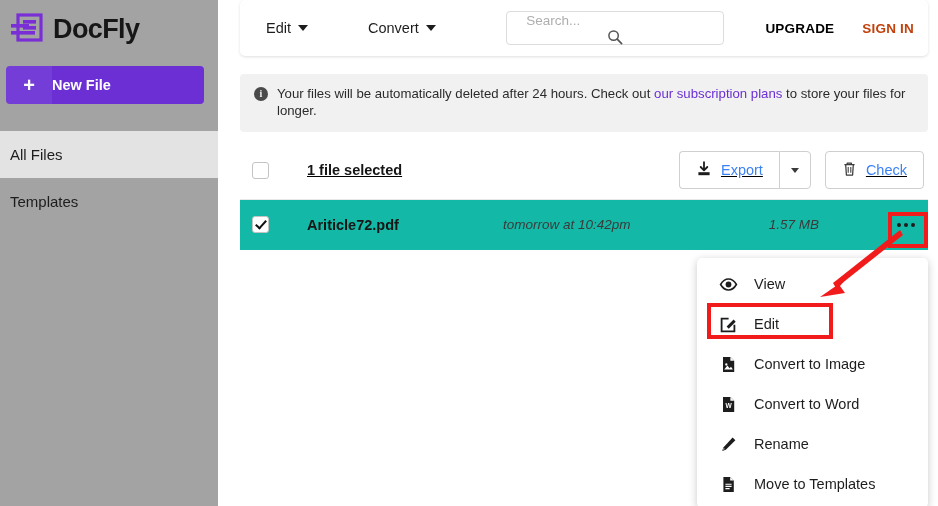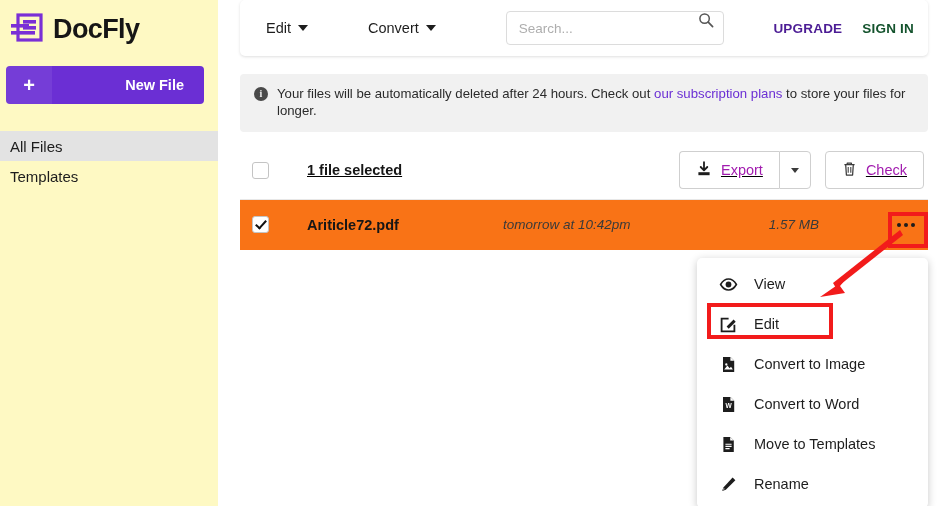--- a/index.html
+++ b/index.html
@@ -17,21 +17,21 @@
   .app {
     position: absolute;
     inset: 0;
     display: flex;
   }
 
   
   .sidebar {
     width: 218px;
     height: 506px;
-    background: #fef9c3;
+    background: #a3a3a3;
     flex: 0 0 218px;
     position: relative;
   }
   .brand {
     display: flex;
     align-items: center;
     gap: 9px;
     padding: 12px 0 0 10px;
     height: 46px;
     box-sizing: border-box;
@@ -76,29 +76,29 @@
     font-weight: bold;
     line-height: 1;
     background: rgba(255,255,255,0.07);
     align-self: stretch;
     display: flex;
     align-items: center;
     justify-content: center;
   }
   .newfile-label {
     flex: 1;
-    text-align: right;
+    text-align: left;
     padding-right: 20px;
     white-space: nowrap;
   }
   .nav {
     margin-top: 27px;
   }
   .nav-item {
-    height: 30px;
+    height: 47px;
     display: flex;
     align-items: center;
     padding-left: 10px;
     font-size: 15px;
     color: #1d1d1d;
     cursor: pointer;
     box-sizing: border-box;
   }
   .nav-item.active {
     background: #e3e3e3;
@@ -144,45 +144,47 @@
     border-top: 6px solid #1d1d1d;
     display: inline-block;
   }
   .search-wrap {
     margin-left: 66px;
     width: 218px;
     height: 34px;
     border: 1px solid #dcdcdc;
     border-radius: 4px;
     display: flex;
+    align-items: center;
     padding: 0 10px;
     box-sizing: border-box;
+    flex-direction: column;
   }
   .search-input {
     border: none;
     outline: none;
     flex: 1;
     font-size: 13.5px;
     font-family: inherit;
     color: #333;
     background: transparent;
   }
   .search-input::placeholder { color: #aeaeae; }
   .spacer { flex: 1; }
   .link-upgrade {
-    color: #4c1d95;
+    color: #000000;
     font-size: 13.5px;
     font-weight: bold;
     letter-spacing: 0.2px;
     cursor: pointer;
-    margin-right: 20px;
+    margin-right: 28px;
     white-space: nowrap;
   }
   .link-signin {
-    color: #14532d;
+    color: #c2410c;
     font-size: 13.5px;
     font-weight: bold;
     letter-spacing: 0.2px;
     cursor: pointer;
     white-space: nowrap;
   }
 
   
   .banner {
     margin-top: 18px;
@@ -256,21 +258,21 @@
   .btn {
     height: 38px;
     border: 1px solid #cfcfcf;
     border-radius: 4px;
     background: #ffffff;
     display: flex;
     align-items: center;
     gap: 9px;
     padding: 0 16px;
     font-size: 14.5px;
-    color: #a21caf;
+    color: #3b82f6;
     cursor: pointer;
     font-family: inherit;
     box-sizing: border-box;
   }
   .split {
     display: flex;
     margin-right: 14px;
   }
   .split .btn {
     border-radius: 4px 0 0 4px;
@@ -291,21 +293,21 @@
   .split-arrow .caret {
     border-left-width: 4px;
     border-right-width: 4px;
     border-top-width: 5px;
     border-top-color: #3a3a3a;
   }
 
   
   .filerow {
     height: 50px;
-    background: #f97316;
+    background: #14b8a6;
     display: flex;
     align-items: center;
     padding: 0 4px 0 12px;
     box-sizing: border-box;
     cursor: pointer;
   }
   .fname {
     margin-left: 38px;
     font-size: 14.5px;
     font-weight: bold;
@@ -545,36 +547,36 @@
         <path d="M11.4 2 V5.8 H15.2" fill="#ffffff"></path>
         <text x="9.6" y="13.4" font-size="6.6" font-family="Liberation Sans, sans-serif" font-weight="bold" fill="#ffffff" text-anchor="middle">W</text>
       </svg>
     </span>
     <span>Convert to Word</span>
   </div>
 
   <div class="ctxitem">
     <span class="ctxicon">
       <svg width="19" height="19" viewBox="0 0 19 19" aria-hidden="true">
+        <path d="M13.6 2.4 L16.4 5.2 L6.8 14.8 L3.2 16 L4.4 12.4 Z" fill="#1d1d1d"></path>
+        <path d="M3.2 16 L4.4 12.4 L6.0 14.0 Z" fill="#8a8a8a"></path>
+      </svg>
+    </span>
+    <span>Rename</span>
+  </div>
+
+  <div class="ctxitem">
+    <span class="ctxicon">
+      <svg width="19" height="19" viewBox="0 0 19 19" aria-hidden="true">
         <path d="M4.4 2 H11.2 L14.8 5.6 V17 H4.4 Z" fill="#1d1d1d"></path>
         <path d="M11.2 2 V5.6 H14.8" fill="#ffffff"></path>
         <path d="M6.4 9.2 H12.6 M6.4 11.4 H12.6 M6.4 13.6 H10.6" stroke="#ffffff" stroke-width="1.1"></path>
       </svg>
     </span>
     <span>Move to Templates</span>
-  </div>
-
-  <div class="ctxitem">
-    <span class="ctxicon">
-      <svg width="19" height="19" viewBox="0 0 19 19" aria-hidden="true">
-        <path d="M13.6 2.4 L16.4 5.2 L6.8 14.8 L3.2 16 L4.4 12.4 Z" fill="#1d1d1d"></path>
-        <path d="M3.2 16 L4.4 12.4 L6.0 14.0 Z" fill="#8a8a8a"></path>
-      </svg>
-    </span>
-    <span>Rename</span>
   </div>
 </div>
 
 <div class="annot">
   <div class="redbox redbox-dots"></div>
   <div class="redbox redbox-edit"></div>
   <svg width="938" height="506" style="position:absolute;left:0;top:0;" aria-hidden="true">
     <g fill="#f21b1b">
       <path d="M900 230 L903 235 L836 288 L833 283 Z"></path>
       <path d="M820 297 L846 279 L840 286 L845 293 Z"></path>

